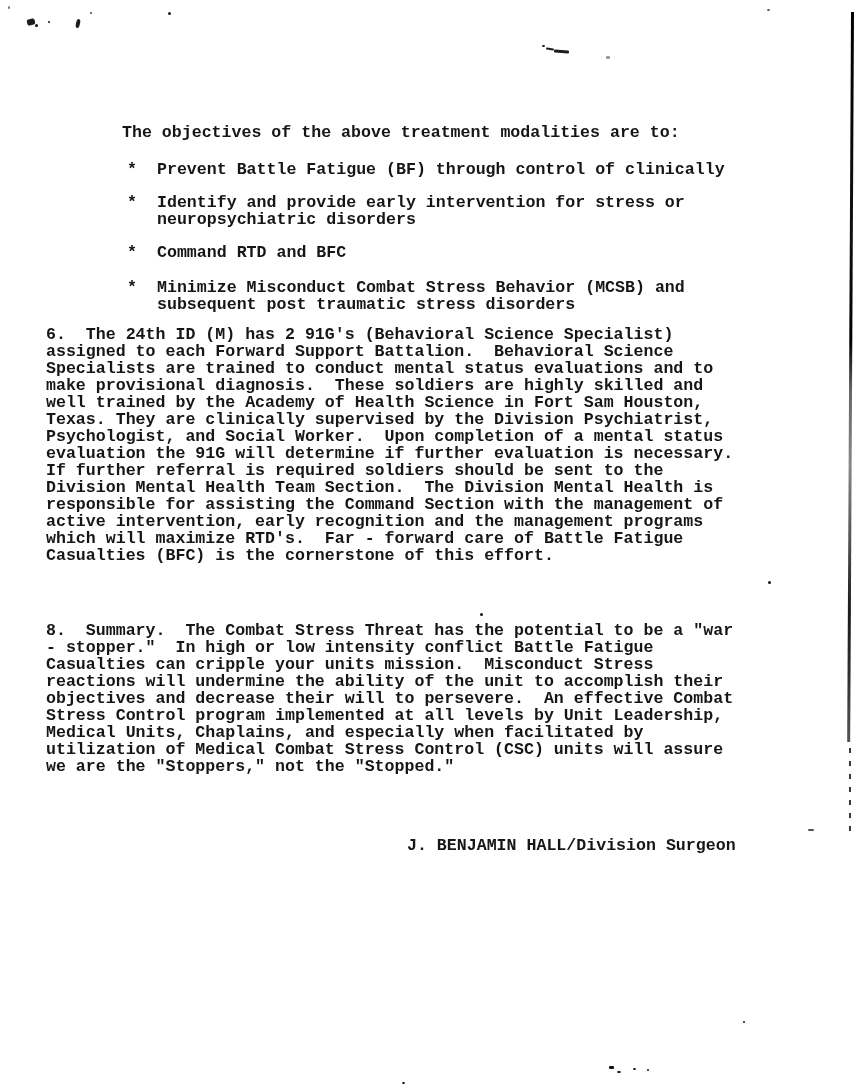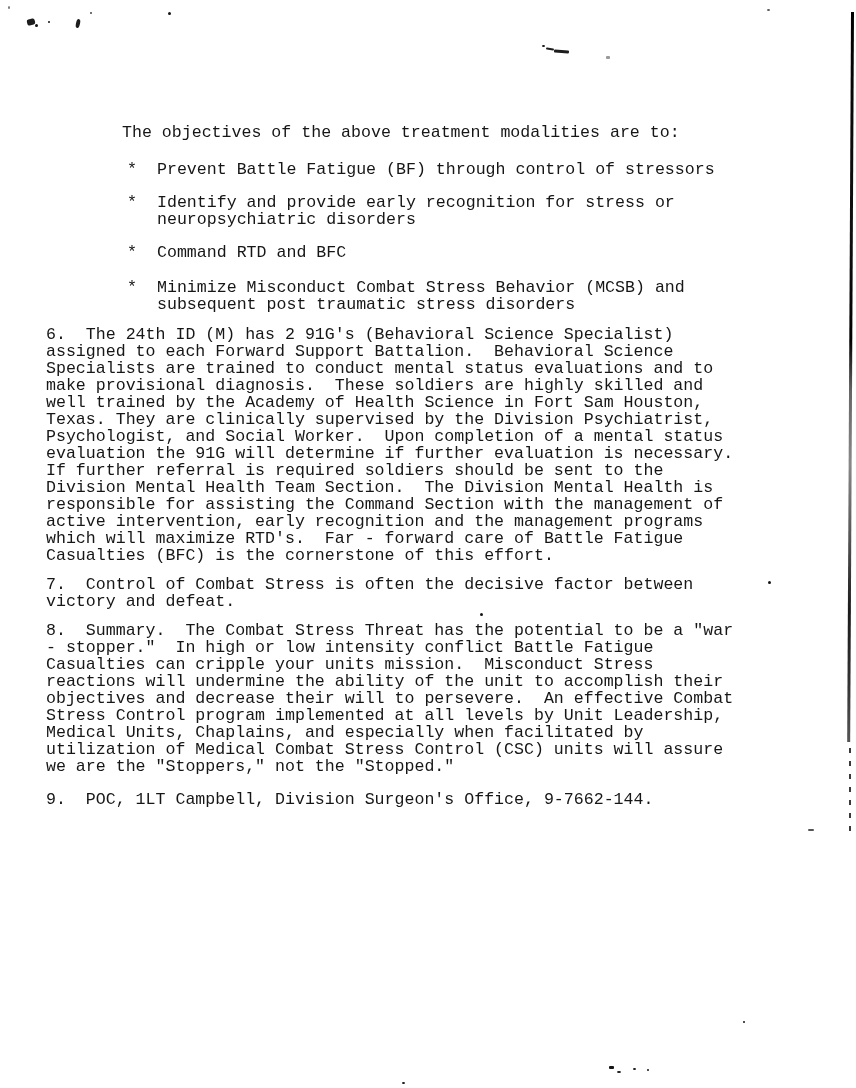--- a/index.html
+++ b/index.html
@@ -7,21 +7,21 @@
     padding: 0;
     background: #ffffff;
   }
   .page {
     position: relative;
     width: 856px;
     height: 1088px;
     background: #ffffff;
     overflow: hidden;
     font-family: "Liberation Mono", "DejaVu Sans Mono", monospace;
-    font-weight: 400;
+    font-weight: 700;
     font-size: 16.6px;
     line-height: 17px;
     color: #161616;
   }
   .line, .para {
     position: absolute;
     white-space: pre;
   }
   .para { left: 46px; }
   .bullet {
@@ -77,25 +77,25 @@
 </style>
 </head>
 <body>
 
 <div class="page">
 
   <div class="line" style="left:122px; top:124px;">The objectives of the above treatment modalities are to:</div>
 
   <div class="bullet" style="top:161px;">
     <span class="marker">*</span>
-    <span class="btext">Prevent Battle Fatigue (BF) through control of stressors</span>
+    <span class="btext">Prevent Battle Fatigue (BF) through control of clinically</span>
   </div>
   <div class="bullet" style="top:194px;">
     <span class="marker">*</span>
-    <span class="btext">Identify and provide early recognition for stress or
+    <span class="btext">Identify and provide early intervention for stress or
 neuropsychiatric disorders</span>
   </div>
   <div class="bullet" style="top:244px;">
     <span class="marker">*</span>
     <span class="btext">Command RTD and BFC</span>
   </div>
   <div class="bullet" style="top:279px;">
     <span class="marker">*</span>
     <span class="btext">Minimize Misconduct Combat Stress Behavior (MCSB) and
 subsequent post traumatic stress disorders</span>
@@ -109,35 +109,33 @@
 Texas. They are clinically supervised by the Division Psychiatrist,
 Psychologist, and Social Worker.  Upon completion of a mental status
 evaluation the 91G will determine if further evaluation is necessary.
 If further referral is required soldiers should be sent to the
 Division Mental Health Team Section.  The Division Mental Health is
 responsible for assisting the Command Section with the management of
 active intervention, early recognition and the management programs
 which will maximize RTD's.  Far - forward care of Battle Fatigue
 Casualties (BFC) is the cornerstone of this effort.</div>
 
-  <div class="para" style="top:576px;">7.  Control of Combat Stress is often the decisive factor between
-victory and defeat.</div>
 
   <div class="para" style="top:622px;">8.  Summary.  The Combat Stress Threat has the potential to be a "war
 - stopper."  In high or low intensity conflict Battle Fatigue
 Casualties can cripple your units mission.  Misconduct Stress
 reactions will undermine the ability of the unit to accomplish their
 objectives and decrease their will to persevere.  An effective Combat
 Stress Control program implemented at all levels by Unit Leadership,
 Medical Units, Chaplains, and especially when facilitated by
 utilization of Medical Combat Stress Control (CSC) units will assure
 we are the "Stoppers," not the "Stopped."</div>
 
-  <div class="para" style="top:791px;">9.  POC, 1LT Campbell, Division Surgeon's Office, 9-7662-144.</div>
 
+  <div class="line" style="left:407px; top:837px;">J. BENJAMIN HALL/Division Surgeon</div>
 
   <div class="edge-line"></div>
   <div class="edge-dashes"></div>
 
   <div class="dash" style="left:27px; top:19px; width:8px; height:6px; border-radius:2px; transform:rotate(-15deg);"></div>
   <div class="speck" style="left:35px; top:24px; width:3px; height:3px;"></div>
   <div class="speck" style="left:48px; top:21px; width:2px; height:2px;"></div>
   <div class="dash" style="left:76px; top:19px; width:4px; height:9px; border-radius:45%; transform:rotate(12deg);"></div>
   <div class="speck" style="left:90px; top:12px; width:2px; height:2px; background:#444;"></div>
   <div class="speck" style="left:8px; top:6px; width:2px; height:3px; background:#777;"></div>

